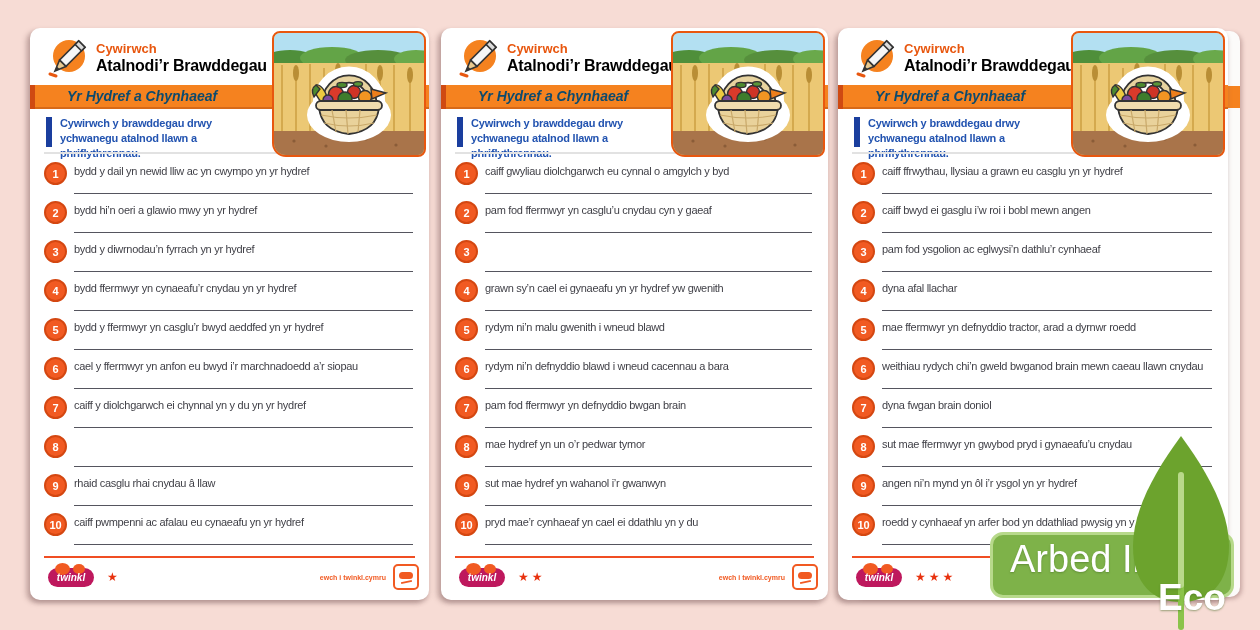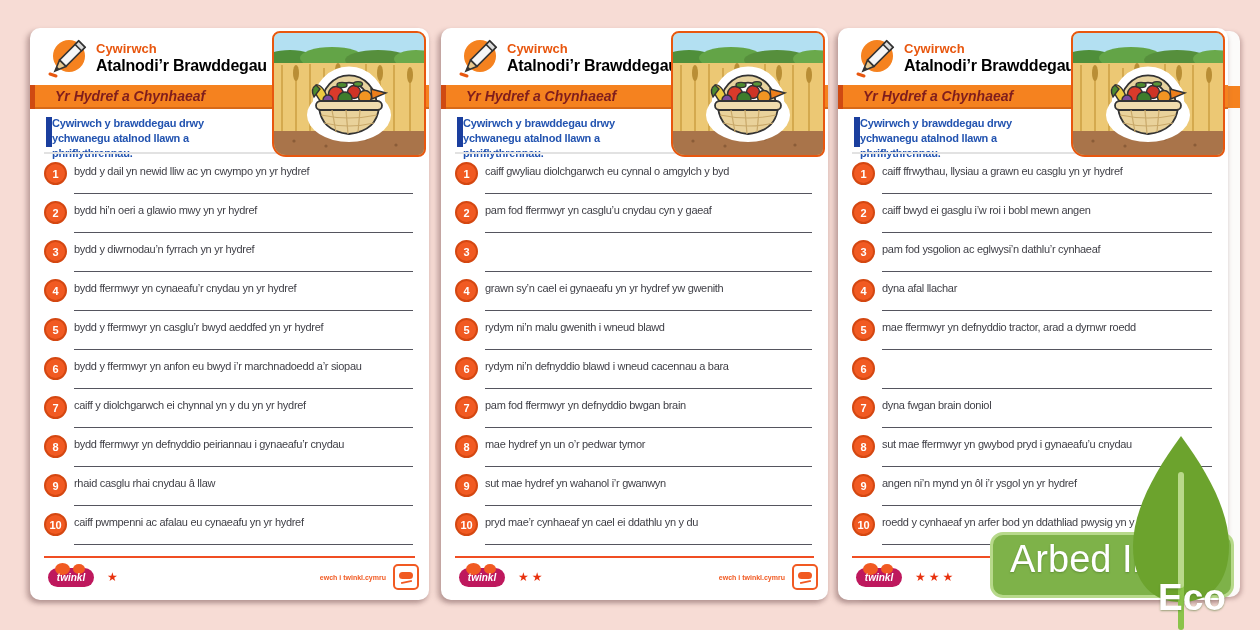--- a/index.html
+++ b/index.html
@@ -18,27 +18,27 @@
   #cards .card:nth-of-type(2){left:441px;width:387px;}
   #cards .card:nth-of-type(3){left:838px;width:390px;}
 
   .pencil-badge{position:absolute;left:14px;top:8px;width:46px;height:46px;}
   .kicker{position:absolute;left:66px;top:13px;font-size:13px;font-weight:bold;color:#e8570f;}
   .card-title{position:absolute;left:66px;top:29px;font-size:16px;font-weight:bold;color:#000000;
               letter-spacing:-0.2px;white-space:nowrap;}
 
   .banner{position:absolute;left:0;right:0;top:57px;height:24px;background:#f5821f;
           border-left:5px solid #cf4a12;box-shadow:inset 0 -2px 0 rgba(160,60,10,.35);}
-  .banner-label{display:block;padding-left:20px;line-height:23px;font-size:14px;font-weight:bold;
-                font-style:italic;color:#7f1d1d;white-space:nowrap;}
+  .banner-label{display:block;padding-left:32px;line-height:23px;font-size:14px;font-weight:bold;
+                font-style:italic;color:#0c4a6e;white-space:nowrap;}
 
   .scene{position:absolute;top:3px;right:3px;width:150px;height:122px;border:2px solid #e8570f;
          border-radius:8px 9px 8px 14px;overflow:hidden;z-index:2;background:#ecc874;}
 
-  .instruction{position:absolute;left:16px;top:88px;width:218px;display:flex;}
+  .instruction{position:absolute;left:16px;top:88px;width:218px;display:flex;gap:8px;}
   .instruction-bar{width:6px;height:30px;background:#1a3e9e;flex:0 0 6px;margin-top:1px;}
   .instruction-text{font-size:11px;font-weight:bold;color:#2253b0;line-height:1.35;letter-spacing:-0.2px;}
 
   .separator{position:absolute;left:14px;right:14px;top:124px;border-top:2px solid #e2e2e2;}
 
   .sentences{position:absolute;left:14px;right:14px;top:132px;}
   .row{position:relative;height:39px;}
   .num-circle{position:absolute;left:0;top:2px;width:19px;height:19px;border-radius:50%;
               background:#f15a22;border:2px solid #d44711;color:#fff;font-size:11px;font-weight:bold;
               display:flex;align-items:center;justify-content:center;}
@@ -200,33 +200,32 @@
   </div>
 
   <div class="row">
     <div class="num-circle">5</div>
     <div class="sentence-text">bydd y ffermwyr yn casglu’r bwyd aeddfed yn yr hydref</div>
     <div class="answer-line"></div>
   </div>
 
   <div class="row">
     <div class="num-circle">6</div>
-    <div class="sentence-text">bydd y ffermwyr yn anfon eu bwyd i’r marchnadoedd a’r siopau</div>
+    <div class="sentence-text">cael y ffermwyr yn anfon eu bwyd i’r marchnadoedd a’r siopau</div>
     <div class="answer-line"></div>
   </div>
 
   <div class="row">
     <div class="num-circle">7</div>
     <div class="sentence-text">caiff y diolchgarwch ei chynnal yn y du yn yr hydref</div>
     <div class="answer-line"></div>
   </div>
 
   <div class="row">
     <div class="num-circle">8</div>
-    <div class="sentence-text">bydd ffermwyr yn defnyddio peiriannau i gynaeafu’r cnydau</div>
     <div class="answer-line"></div>
   </div>
 
   <div class="row">
     <div class="num-circle">9</div>
     <div class="sentence-text">rhaid casglu rhai cnydau â llaw</div>
     <div class="answer-line"></div>
   </div>
 
   <div class="row">
@@ -535,20 +534,21 @@
   </div>
 
   <div class="row">
     <div class="num-circle">5</div>
     <div class="sentence-text">mae ffermwyr yn defnyddio tractor, arad a dyrnwr roedd</div>
     <div class="answer-line"></div>
   </div>
 
   <div class="row">
     <div class="num-circle">6</div>
+    <div class="sentence-text">weithiau rydych chi’n gweld bwganod brain mewn caeau llawn cnydau</div>
     <div class="answer-line"></div>
   </div>
 
   <div class="row">
     <div class="num-circle">7</div>
     <div class="sentence-text">dyna fwgan brain doniol</div>
     <div class="answer-line"></div>
   </div>
 
   <div class="row">

